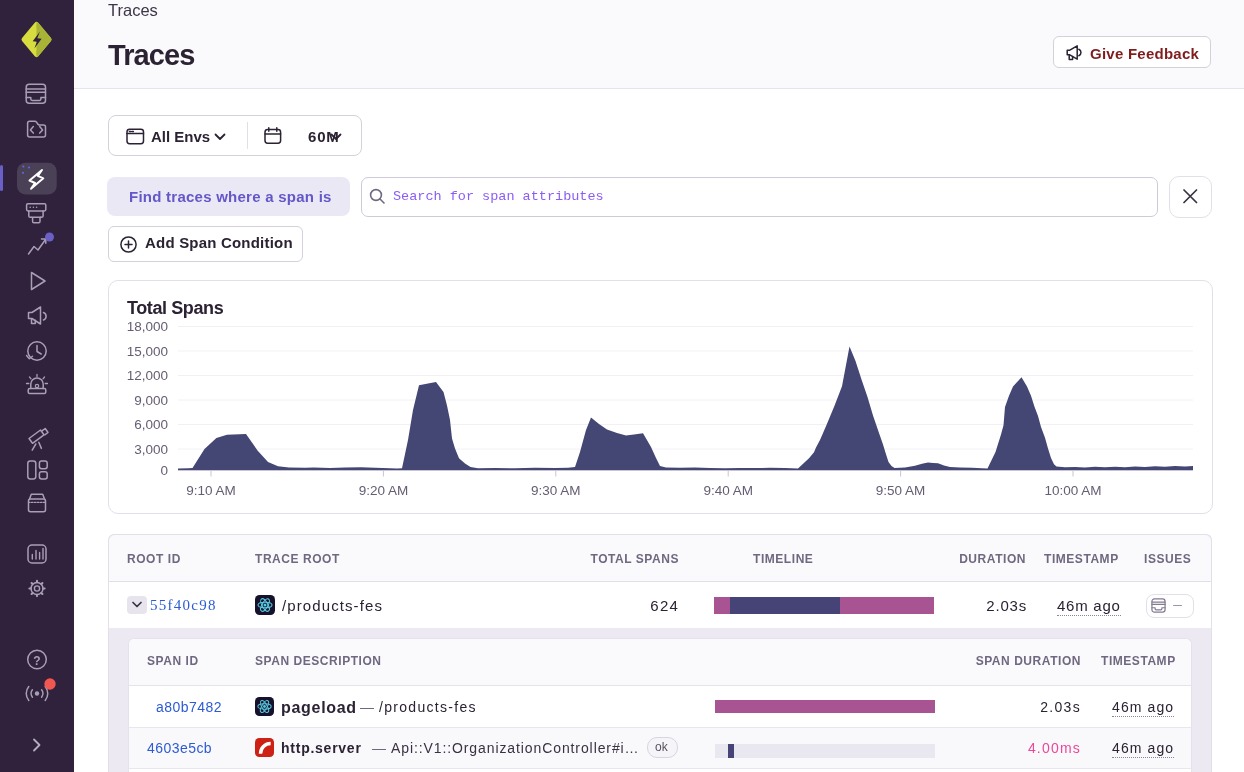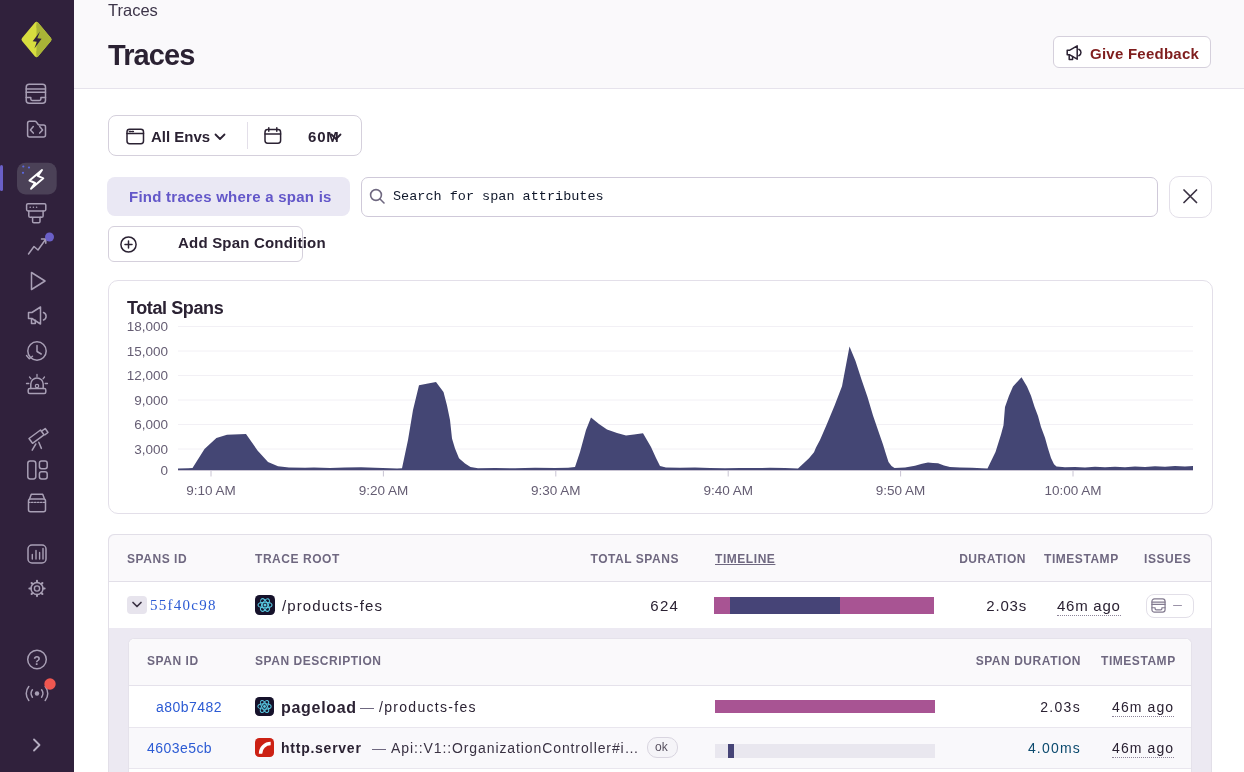--- a/index.html
+++ b/index.html
@@ -45,32 +45,32 @@
     <path d="M2.5 2.5 L7 7 L11.5 2.5"></path>
   </svg>
 
 <div class="abs" style="left:107px;top:177px;width:243px;height:39px;background:#eae8f4;border-radius:8px;"></div>
 <div class="abs bold" style="left:129px;top:188px;font-size:15px;color:#6357c9;letter-spacing:0.25px;">Find traces where a span is</div>
 <div class="abs" style="left:361px;top:177px;width:797px;height:40px;background:#fff;border:1px solid #cfc9d9;border-radius:7px;"></div>
 <svg class="abs" style="left:369px;top:188px;" width="17" height="17" viewBox="0 0 17 17" fill="none" stroke="#6f6880" stroke-width="1.6" stroke-linecap="round">
   <circle cx="7" cy="7" r="5.4"></circle>
     <path d="M11 11 L15 15"></path>
 </svg>
-<div class="abs" style="left:393px;top:189px;font-size:13.5px;color:#0f172a;font-family:'Liberation Mono',monospace;">Search for span attributes</div>
+<div class="abs" style="left:393px;top:189px;font-size:13.5px;color:#8b5cf6;font-family:'Liberation Mono',monospace;">Search for span attributes</div>
 <div class="abs" style="left:1169px;top:176px;width:43px;height:42px;background:#fff;border:1px solid #e3dfe9;border-radius:10px;"></div>
 <svg class="abs" style="left:1183px;top:189px;" width="15" height="15" viewBox="0 0 15 15" fill="none" stroke="#3a3243" stroke-width="1.7" stroke-linecap="round">
     <path d="M1 1 L13.5 13.5 M13.5 1 L1 13.5"></path>
   </svg>
 
 <div class="abs" style="left:108px;top:226px;width:195px;height:36px;background:#fff;border:1px solid #d5d0dc;border-radius:6px;"></div>
 <svg class="abs" style="left:120px;top:236px;" width="17" height="17" viewBox="0 0 17 17" fill="none" stroke="#2b2233" stroke-width="1.5" stroke-linecap="round">
   <circle cx="8.5" cy="8.5" r="7.6"></circle>
     <path d="M8.5 5 v7 M5 8.5 h7"></path>
 </svg>
-<div class="abs bold" style="left:145px;top:234px;font-size:15px;color:#2b2233;letter-spacing:0.2px;margin-left:33px;">Add Span Condition</div>
+<div class="abs bold" style="left:145px;top:234px;font-size:15px;color:#2b2233;letter-spacing:0.2px;">Add Span Condition</div>
 
 <div class="abs" style="left:108px;top:280px;width:1105px;height:234px;border:1px solid #e3dfe9;border-radius:10px;background:#fff;"></div>
 <div class="abs bold" style="left:127px;top:297.5px;font-size:18px;color:#2b2233;letter-spacing:-0.4px;">Total Spans</div>
 <svg class="abs" style="left:108px;top:280px;" width="1105" height="234" viewBox="108 280 1105 234">
     <line x1="178" y1="326.5" x2="1193" y2="326.5" stroke="#f2f0f5" stroke-width="1"></line>
     <line x1="178" y1="351" x2="1193" y2="351" stroke="#f2f0f5" stroke-width="1"></line>
     <line x1="178" y1="375.5" x2="1193" y2="375.5" stroke="#f2f0f5" stroke-width="1"></line>
     <line x1="178" y1="400" x2="1193" y2="400" stroke="#f2f0f5" stroke-width="1"></line>
     <line x1="178" y1="424.5" x2="1193" y2="424.5" stroke="#f2f0f5" stroke-width="1"></line>
     <line x1="178" y1="449" x2="1193" y2="449" stroke="#f2f0f5" stroke-width="1"></line>
@@ -94,24 +94,24 @@
     <text x="168" y="404.5" font-size="13.5" fill="#655d73" text-anchor="end" font-family="Liberation Sans">9,000</text>
     <text x="168" y="429.0" font-size="13.5" fill="#655d73" text-anchor="end" font-family="Liberation Sans">6,000</text>
     <text x="168" y="453.5" font-size="13.5" fill="#655d73" text-anchor="end" font-family="Liberation Sans">3,000</text>
     <text x="168" y="475.0" font-size="13.5" fill="#655d73" text-anchor="end" font-family="Liberation Sans">0</text>
   </svg>
 
 <div class="abs" style="left:108px;top:534px;width:1104px;height:238px;border:1px solid #e2dfe8;border-bottom:none;border-radius:6px 6px 0 0;background:#ece9f2;"></div>
 <div class="abs" style="left:109px;top:535px;width:1102px;height:47px;background:#faf9fb;border-bottom:1px solid #e2dfe8;border-radius:6px 6px 0 0;"></div>
 <div class="abs" style="left:109px;top:582px;width:1102px;height:46px;background:#fff;"></div>
 
-<div class="abs bold hdr" style="left:127px;top:552px;">SPANS ID</div>
+<div class="abs bold hdr" style="left:127px;top:552px;">ROOT ID</div>
 <div class="abs bold hdr" style="left:255px;top:552px;">TRACE ROOT</div>
 <div class="abs bold hdr r" style="left:549px;top:552px;width:130px;">TOTAL SPANS</div>
-<div class="abs bold hdr" style="left:715px;top:552px;text-decoration:underline;">TIMELINE</div>
+<div class="abs bold hdr" style="left:753px;top:552px;">TIMELINE</div>
 <div class="abs bold hdr r" style="left:906px;top:552px;width:120px;">DURATION</div>
 <div class="abs bold hdr" style="left:1044px;top:552px;">TIMESTAMP</div>
 <div class="abs bold hdr" style="left:1144px;top:552px;">ISSUES</div>
 <style>.hdr{font-size:12px;color:#6f6880;letter-spacing:0.55px;}</style>
 
 <div class="abs" style="left:127px;top:596px;width:20px;height:18px;background:#e7e4ed;border-radius:4px;"></div>
 <svg class="abs" style="left:130px;top:599px;" width="14" height="12" viewBox="0 0 14 12" fill="none" stroke="#3a3243" stroke-width="1.7" stroke-linecap="round" stroke-linejoin="round">
     <path d="M3 3.5 L7 7.5 L11 3.5"></path>
   </svg>
 <div class="abs" style="left:150px;top:597px;font-size:15px;color:#2c5bd4;letter-spacing:1.25px;font-family:Liberation Serif, serif;">55f40c98</div>
@@ -171,21 +171,21 @@
   <rect width="20" height="20" rx="4.5" fill="#cc2114"></rect>
   <path d="M4 16.5 A12.5 12.5 0 0 1 16.5 4 l0 3.6 A8.9 8.9 0 0 0 7.6 16.5 Z" fill="#fff"></path>
 </svg>
 <div class="abs bold" style="left:281px;top:740px;font-size:14px;color:#2b2233;letter-spacing:0.75px;">http.server</div>
 <div class="abs" style="left:372px;top:740px;font-size:14px;color:#6f6880;">—</div>
 <div class="abs" style="left:391px;top:740px;font-size:14px;color:#3a3243;letter-spacing:0.9px;">Api::V1::OrganizationController#i…</div>
 <div class="abs" style="left:647px;top:737px;width:31px;height:21px;background:#f5f4f8;border:1px solid #d9d5e0;border-radius:10px;"></div>
 <div class="abs" style="left:655px;top:740px;font-size:12px;color:#57505f;">ok</div>
 <div class="abs" style="left:715px;top:744px;width:220px;height:14px;background:#e9e7ef;"></div>
 <div class="abs" style="left:728px;top:744px;width:6px;height:14px;background:#464477;"></div>
-<div class="abs r" style="left:981px;top:740px;width:100px;font-size:14px;color:#0c4a6e;letter-spacing:1.2px;">4.00ms</div>
+<div class="abs r" style="left:981px;top:740px;width:100px;font-size:14px;color:#ec4899;letter-spacing:1.2px;">4.00ms</div>
 <div class="abs" style="left:1112px;top:740px;font-size:14px;color:#2b2233;border-bottom:1px dotted #8d8499;padding-bottom:1px;letter-spacing:1.1px;">46m ago</div>
 
 <div class="abs" style="left:0;top:0;width:74px;height:772px;background:#30213c;"></div>
 <svg class="abs" style="left:0;top:0;" width="74" height="772" viewBox="0 0 74 772" fill="none" stroke="#a89fb5" stroke-width="1.5" stroke-linecap="round" stroke-linejoin="round">
 
   <g stroke="none">
     <clipPath id="rh">
         <rect x="36.5" y="18" width="20" height="44"></rect>
       </clipPath>
     <path d="M36.5 24.2 L49.2 39.5 L36.5 54.8 L23.8 39.5 Z" fill="#d7dd3f" stroke="#d7dd3f" stroke-width="4.5" stroke-linejoin="round"></path>

